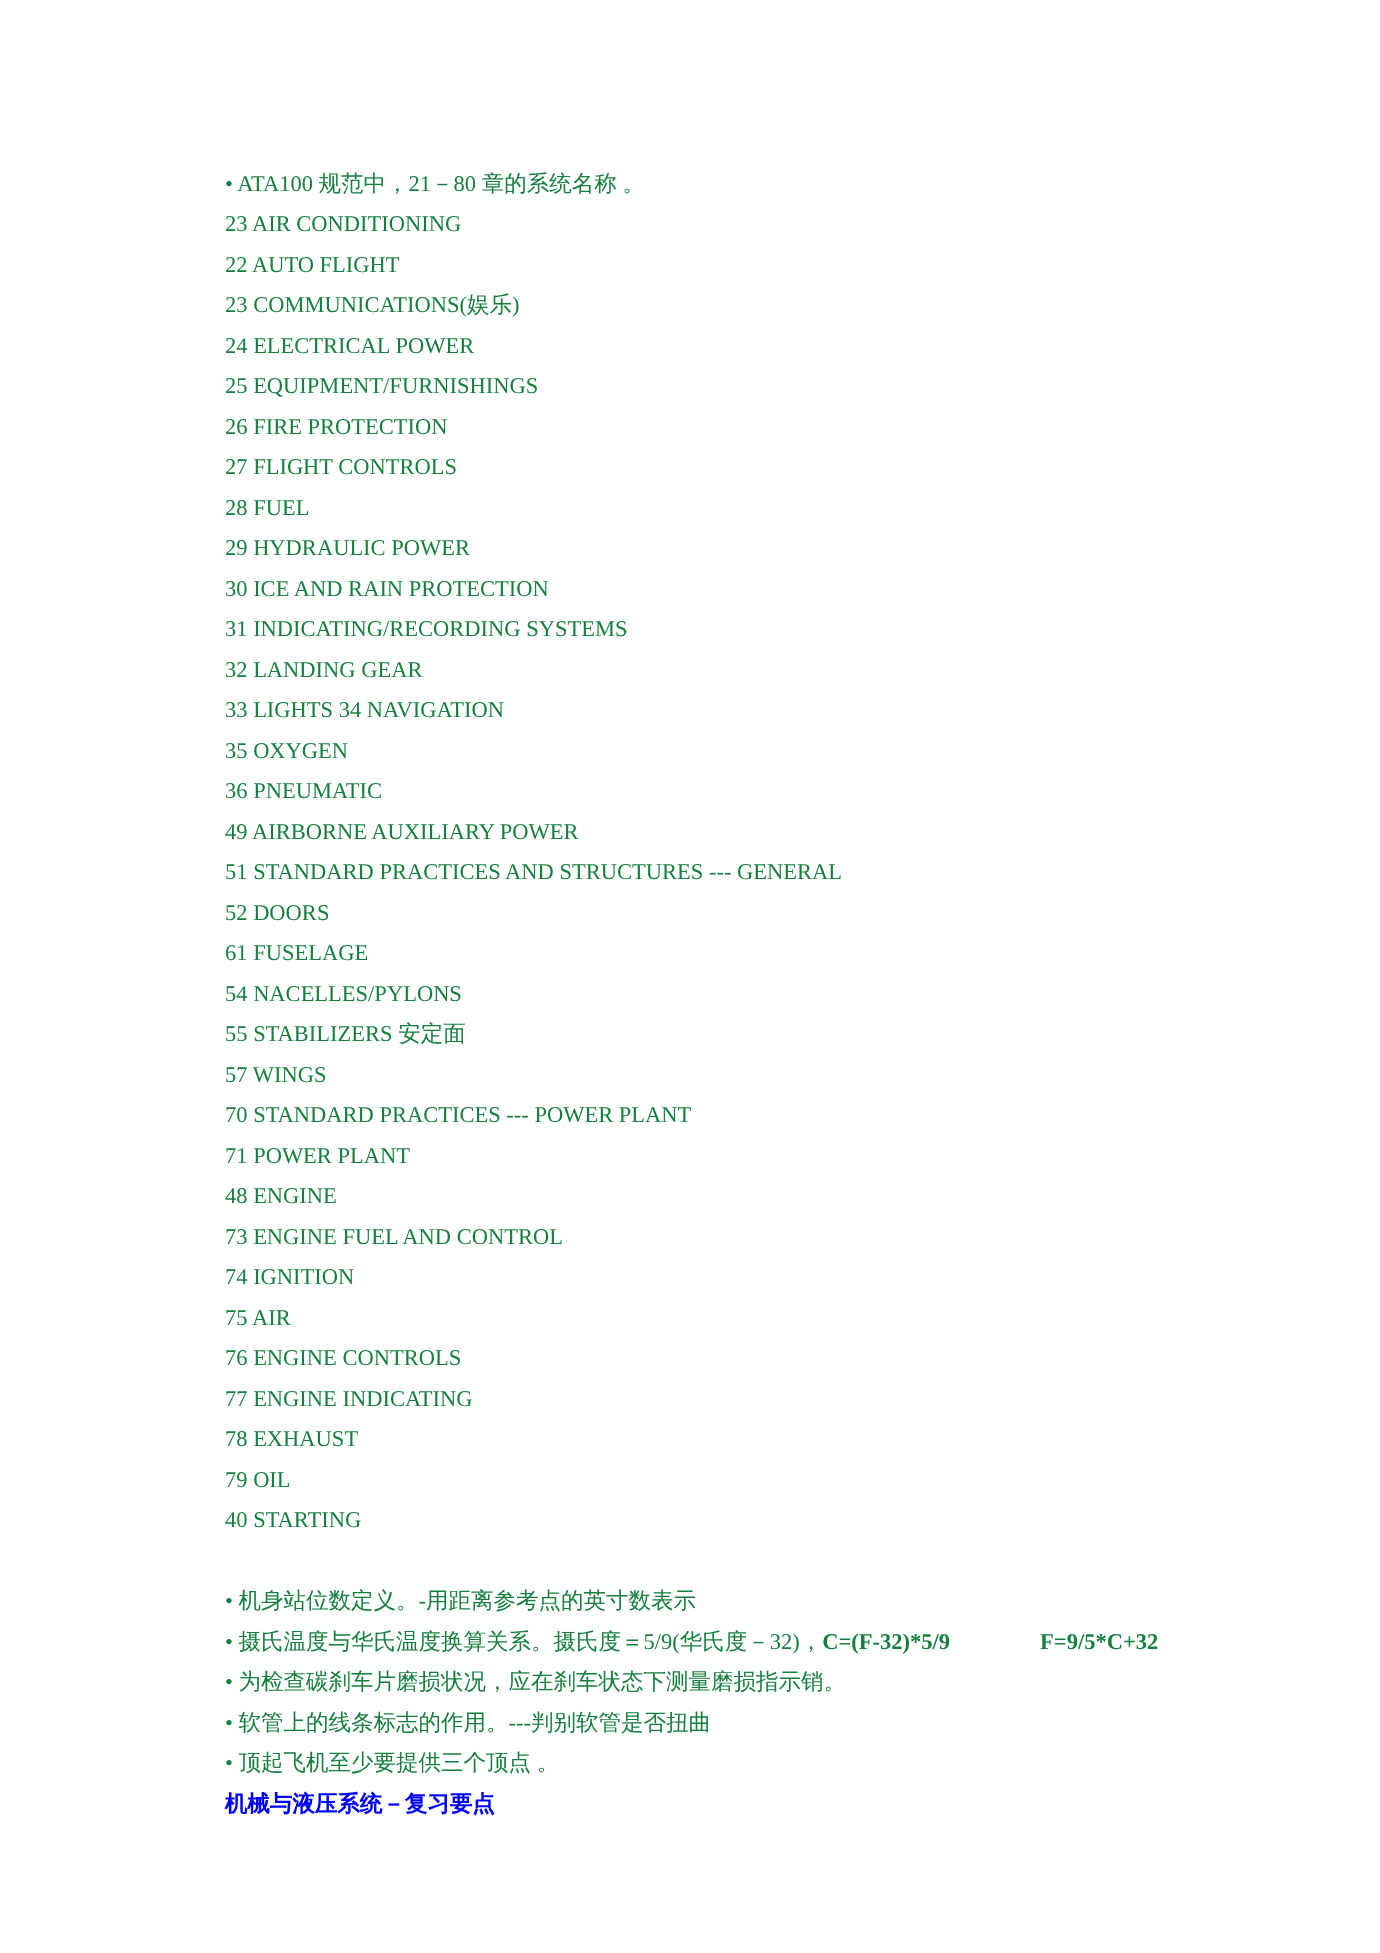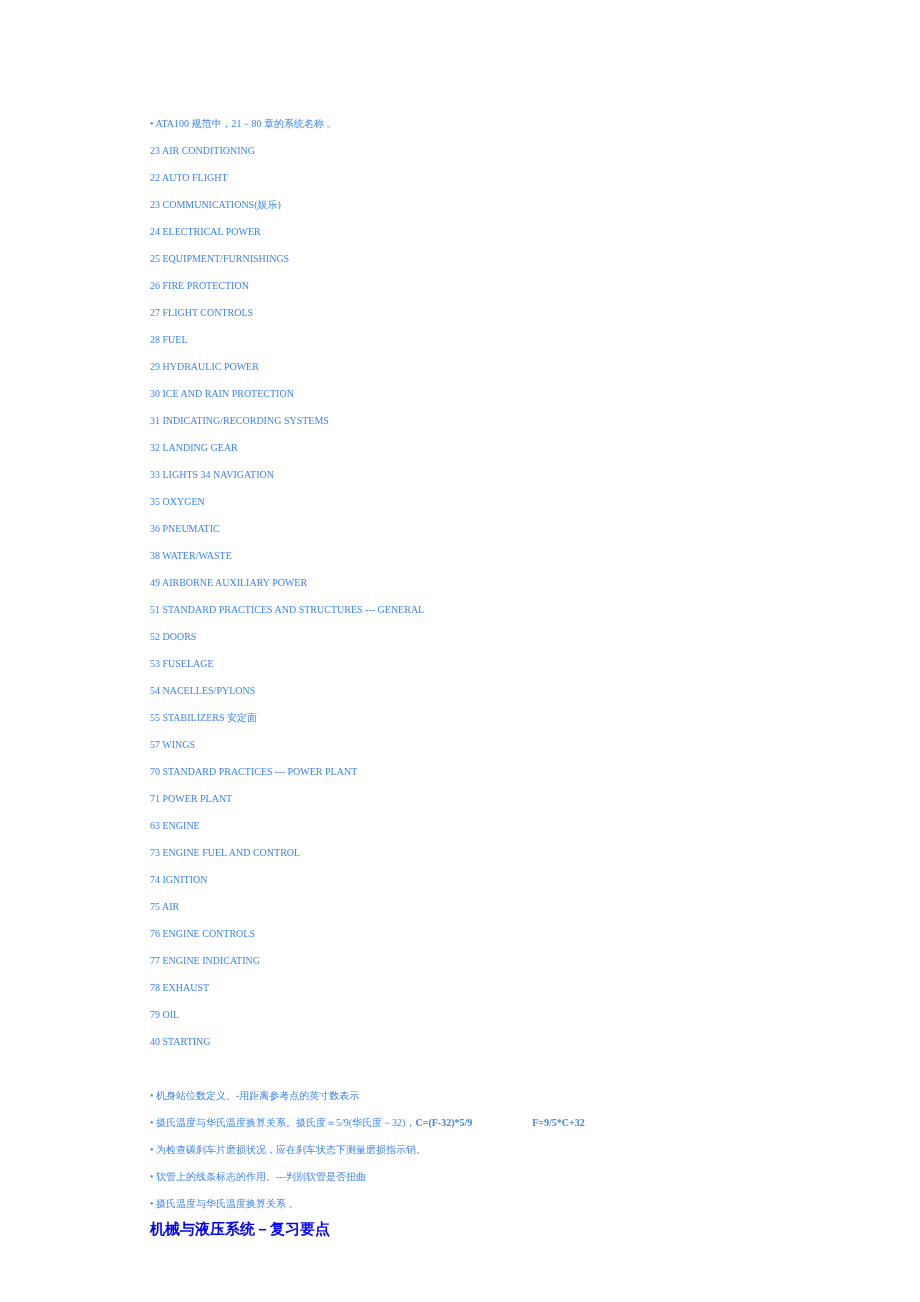--- a/index.html
+++ b/index.html
@@ -8,41 +8,41 @@
     background: #ffffff;
     font-family: "Times New Roman", "SimSun", serif;
     width: 920px;
   }
   .page {
     padding: 110px 150px 80px 150px;
     box-sizing: border-box;
     width: 920px;
   }
   .line {
-    font-size: 10px;
+    font-size: 15px;
     line-height: 27px;
-    color: #3b82f6;
+    color: #15803d;
     white-space: nowrap;
   }
   .bullet::before {
     content: "• ";
   }
   .bold {
     font-weight: bold;
   }
   .gap {
     display: inline-block;
     width: 60px;
   }
   .section-title {
     font-size: 15px;
     line-height: 27px;
     color: #0000ff;
     font-weight: bold;
-    font-family: Liberation Mono, monospace;
+    font-family: Liberation Serif, serif;
   }
   .spacer {
     height: 27px;
   }
 </style>
 </head>
 <body>
 
 <div class="page">
 
@@ -57,31 +57,30 @@
       <div class="line">26 FIRE PROTECTION</div>
       <div class="line">27 FLIGHT CONTROLS</div>
       <div class="line">28 FUEL</div>
       <div class="line">29 HYDRAULIC POWER</div>
       <div class="line">30 ICE AND RAIN PROTECTION</div>
       <div class="line">31 INDICATING/RECORDING SYSTEMS</div>
       <div class="line">32 LANDING GEAR</div>
       <div class="line">33 LIGHTS 34 NAVIGATION</div>
       <div class="line">35 OXYGEN</div>
       <div class="line">36 PNEUMATIC</div>
-      <div class="line">38 WATER/WASTE</div>
       <div class="line">49 AIRBORNE AUXILIARY POWER</div>
       <div class="line">51 STANDARD PRACTICES AND STRUCTURES --- GENERAL</div>
       <div class="line">52 DOORS</div>
-      <div class="line">53 FUSELAGE</div>
+      <div class="line">61 FUSELAGE</div>
       <div class="line">54 NACELLES/PYLONS</div>
       <div class="line">55 STABILIZERS 安定面</div>
       <div class="line">57 WINGS</div>
       <div class="line">70 STANDARD PRACTICES --- POWER PLANT</div>
       <div class="line">71 POWER PLANT</div>
-      <div class="line">63 ENGINE</div>
+      <div class="line">48 ENGINE</div>
       <div class="line">73 ENGINE FUEL AND CONTROL</div>
       <div class="line">74 IGNITION</div>
       <div class="line">75 AIR</div>
       <div class="line">76 ENGINE CONTROLS</div>
       <div class="line">77 ENGINE INDICATING</div>
       <div class="line">78 EXHAUST</div>
       <div class="line">79 OIL</div>
       <div class="line">40 STARTING</div>
     </div>
 
@@ -90,17 +89,17 @@
   <div class="line bullet">机身站位数定义。-用距离参考点的英寸数表示</div>
 
   <div class="line">
     <span>• </span><span>摄氏温度与华氏温度换算关系。摄氏度＝5/9(华氏度－32)，</span><span class="bold">C=(F-32)*5/9</span><span class="gap"></span><span class="bold">F=9/5*C+32</span>
   </div>
 
   <div class="line bullet">为检查碳刹车片磨损状况，应在刹车状态下测量磨损指示销。</div>
 
   <div class="line bullet">软管上的线条标志的作用。---判别软管是否扭曲</div>
 
-  <div class="line bullet">摄氏温度与华氏温度换算关系 。</div>
+  <div class="line bullet">顶起飞机至少要提供三个顶点 。</div>
 
   <div class="section-title">机械与液压系统－复习要点</div>
 
 </div>
 
 </body></html>

